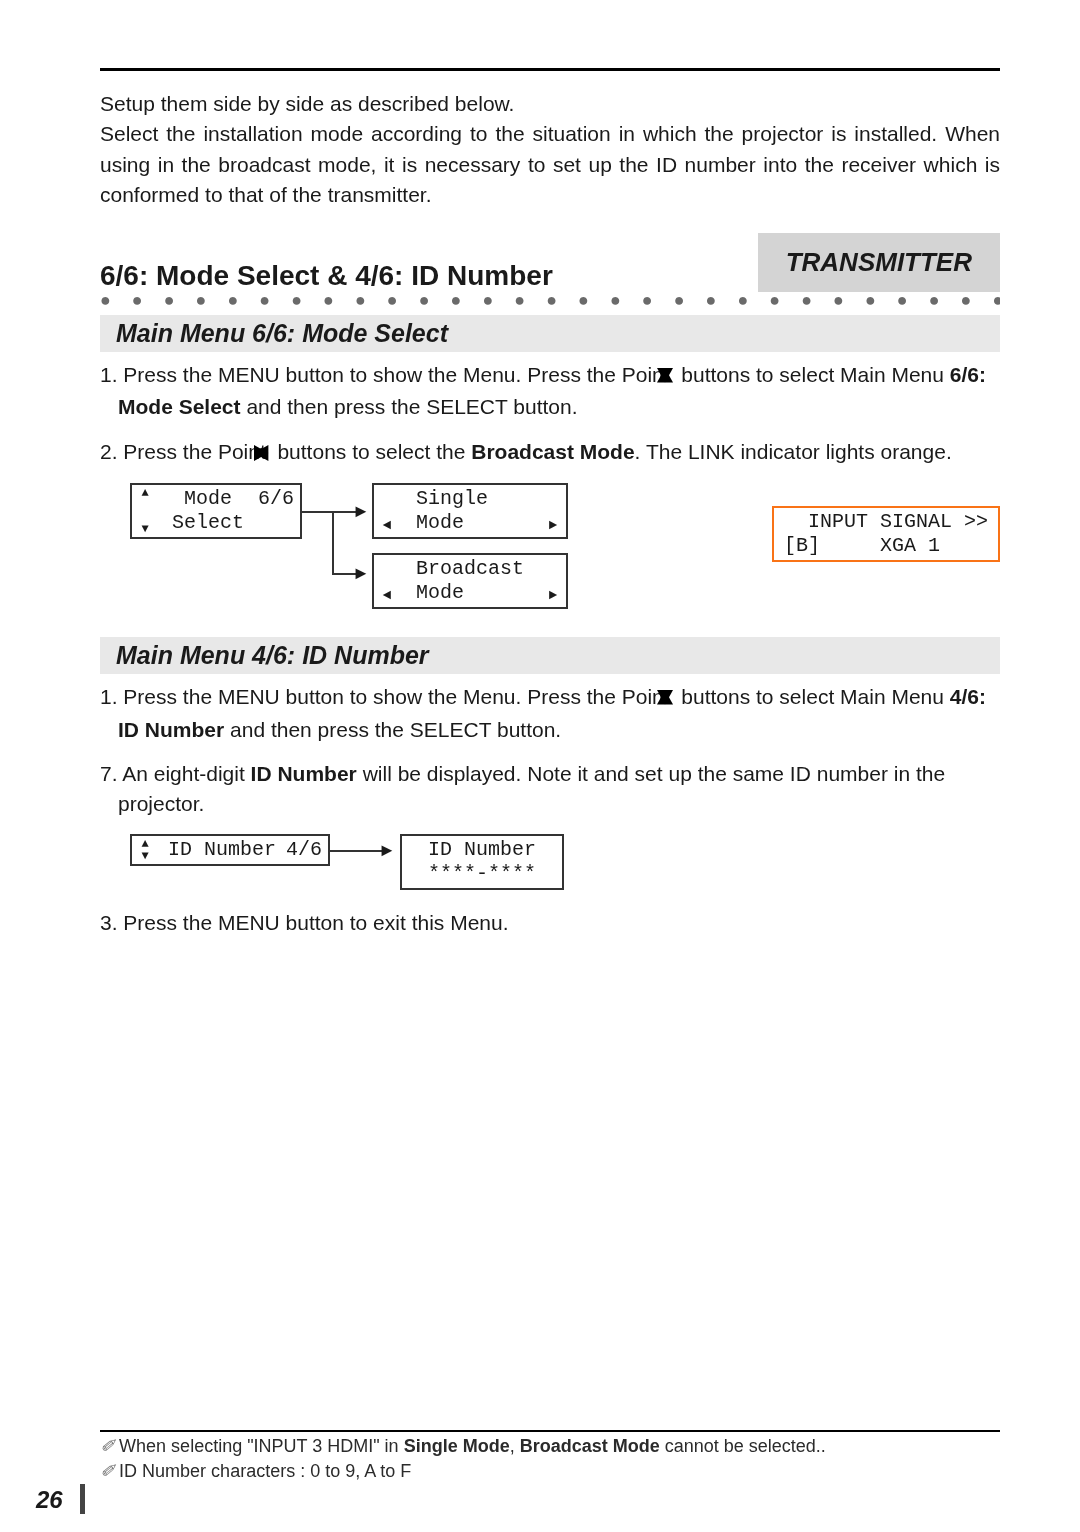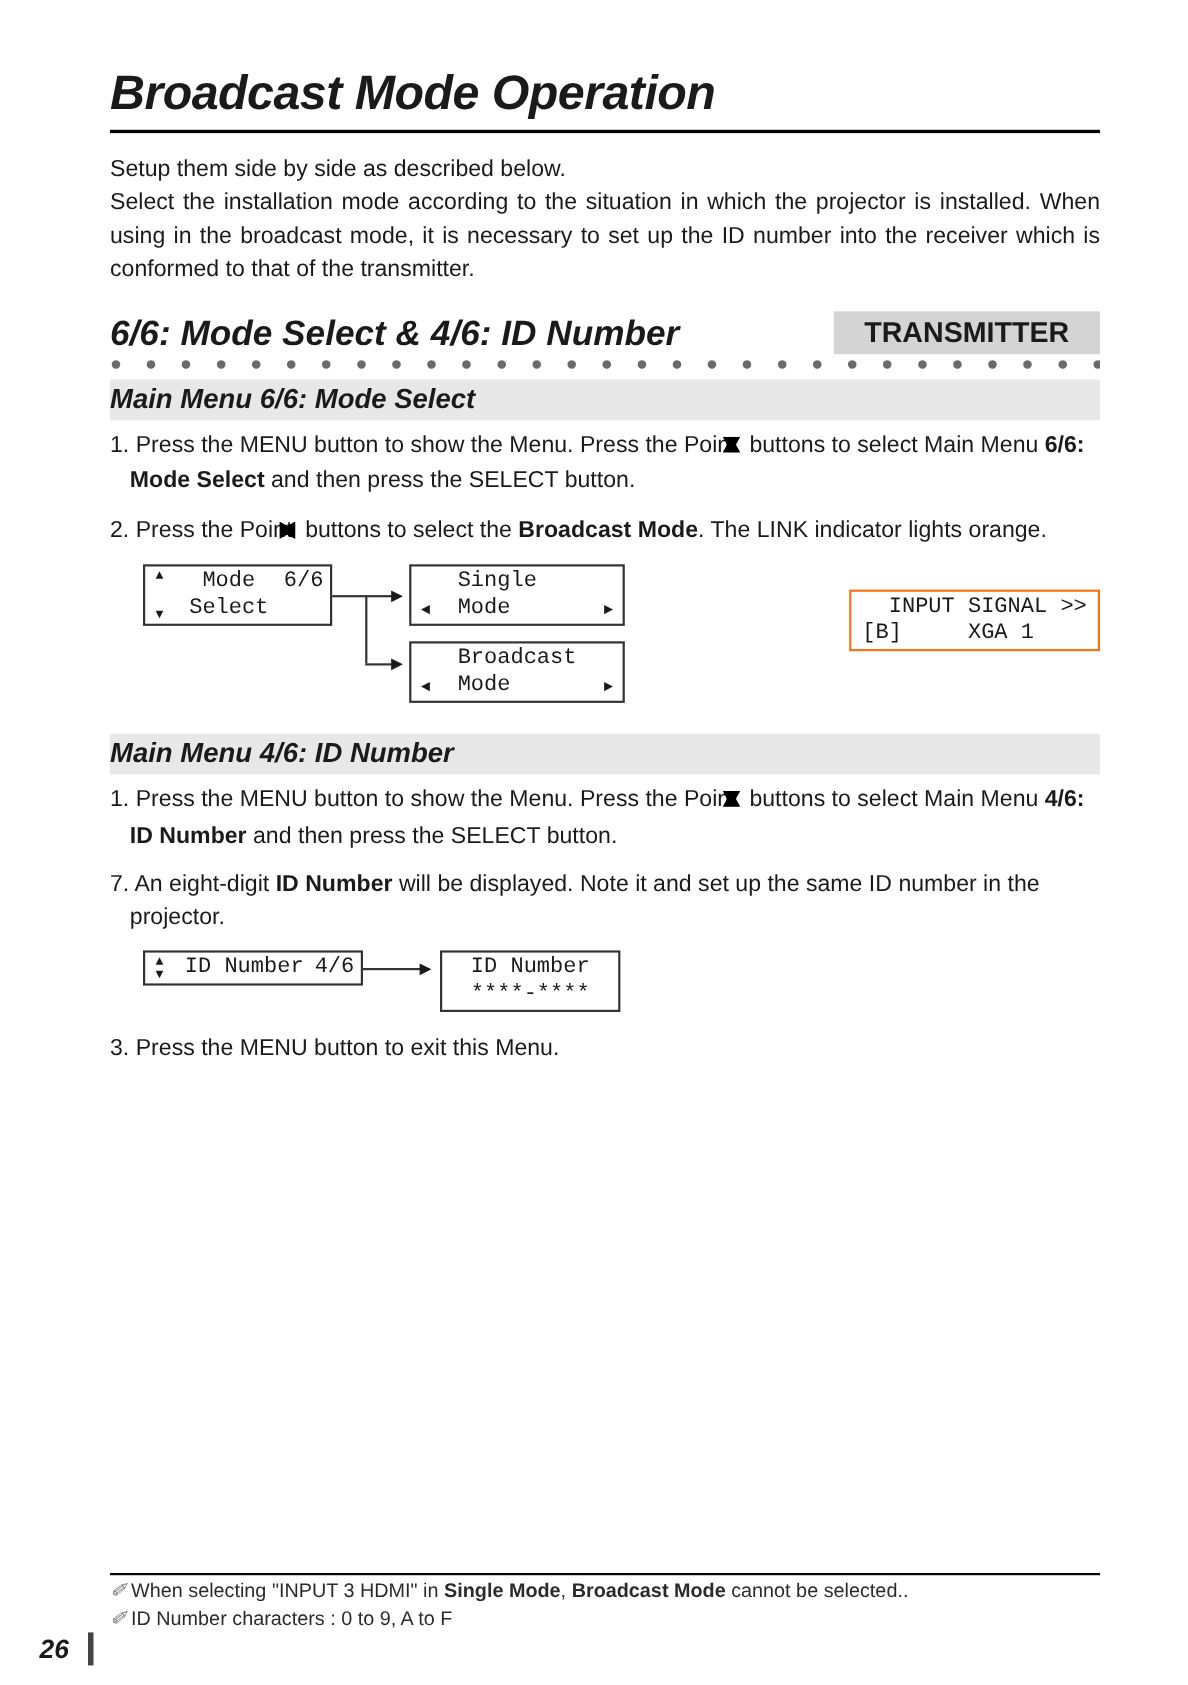--- a/index.html
+++ b/index.html
@@ -2,24 +2,24 @@
 <html><head>
 <meta charset="utf-8">
 <style>
   * { margin:0; padding:0; box-sizing:border-box; }
   body { background:#fff; font-family:"Segoe UI", Arial, sans-serif; color:#1a1a1a; }
   .page { width:1080px; height:1532px; margin:0 auto; position:relative; padding:60px 80px 40px 100px; }
   .title { font-size:44px; font-weight:700; font-style:italic; letter-spacing:-0.5px; }
   .title-rule { border:none; border-top:3px solid #000; margin-top:8px; margin-bottom:18px; }
   .intro { font-size:21px; line-height:1.45; text-align:justify; }
   .section-row { display:flex; align-items:flex-end; justify-content:space-between; margin-top:22px; }
-  .section-h { font-size:32px; font-weight:700; font-style:italic; }
-  .badge { background:#d4d4d4; font-size:26px; font-weight:700; padding:4px 28px; }
+  .section-h { font-size:28px; font-weight:700; }
+  .badge { background:#d4d4d4; font-size:26px; font-weight:700; font-style:italic; padding:14px 28px; }
   .dots { color:#6a6a6a; font-size:18px; letter-spacing:8px; margin-top:-2px; margin-bottom:4px; overflow:hidden; white-space:nowrap; }
-  .sub-h { font-size:25px; font-weight:700; font-style:italic; background:#e8e8e8; padding:4px 8px 4px 0; margin-bottom:8px; }
+  .sub-h { font-size:25px; font-weight:700; font-style:italic; background:#e8e8e8; padding:4px 8px 4px 16px; margin-bottom:8px; }
   .step { font-size:21px; line-height:1.45; margin-bottom:14px; padding-left:18px; text-indent:-18px; }
   .step b { font-weight:700; }
   .tri { display:inline-block; vertical-align:-2px; }
   .tri svg { width:16px; height:16px; }
   .diagram-row { display:flex; align-items:flex-start; margin:14px 0 28px 30px; }
   .menu-box { border:2px solid #333; display:flex; font-family:"Courier New", monospace; font-size:20px; }
   .menu-arrows { width:26px; display:flex; flex-direction:column; justify-content:space-between; align-items:center; padding:2px 0; }
   .menu-arrows span { font-size:12px; line-height:1; }
   .menu-text { flex:1; text-align:center; padding:2px 14px; line-height:1.2; white-space:pre; }
   .menu-text.single { padding:2px 10px; }
@@ -37,21 +37,20 @@
   .footer-rule { position:absolute; bottom:100px; left:100px; right:80px; border-top:2px solid #000; }
   .footnotes { position:absolute; bottom:48px; left:100px; right:80px; font-size:18px; color:#2b2b2b; line-height:1.4; }
   .note-icon { color:#777; margin-right:4px; font-style:italic; }
   .page-num { position:absolute; bottom:18px; left:36px; font-size:24px; font-weight:700; font-style:italic; }
   .page-bar { position:absolute; bottom:18px; left:80px; width:5px; height:30px; background:#444; }
 </style>
 </head>
 <body>
 
 <div class="page">
-  <div class="title">Broadcast Mode Operation</div>
   <hr class="title-rule">
   <p class="intro">Setup them side by side as described below.</p>
   <p class="intro">Select the installation mode according to the situation in which the projector is installed. When using in the broadcast mode, it is necessary to set up the ID number into the receiver which is conformed to that of the transmitter.</p>
 
   <div class="section-row">
     <div class="section-h">6/6: Mode Select &amp; 4/6: ID Number</div>
     <div class="badge">TRANSMITTER</div>
   </div>
   <div class="dots">● ● ● ● ● ● ● ● ● ● ● ● ● ● ● ● ● ● ● ● ● ● ● ● ● ● ● ● ● ● ● ● ● ● ● ● ● ● ● ● ● ● ● ●</div>
 

